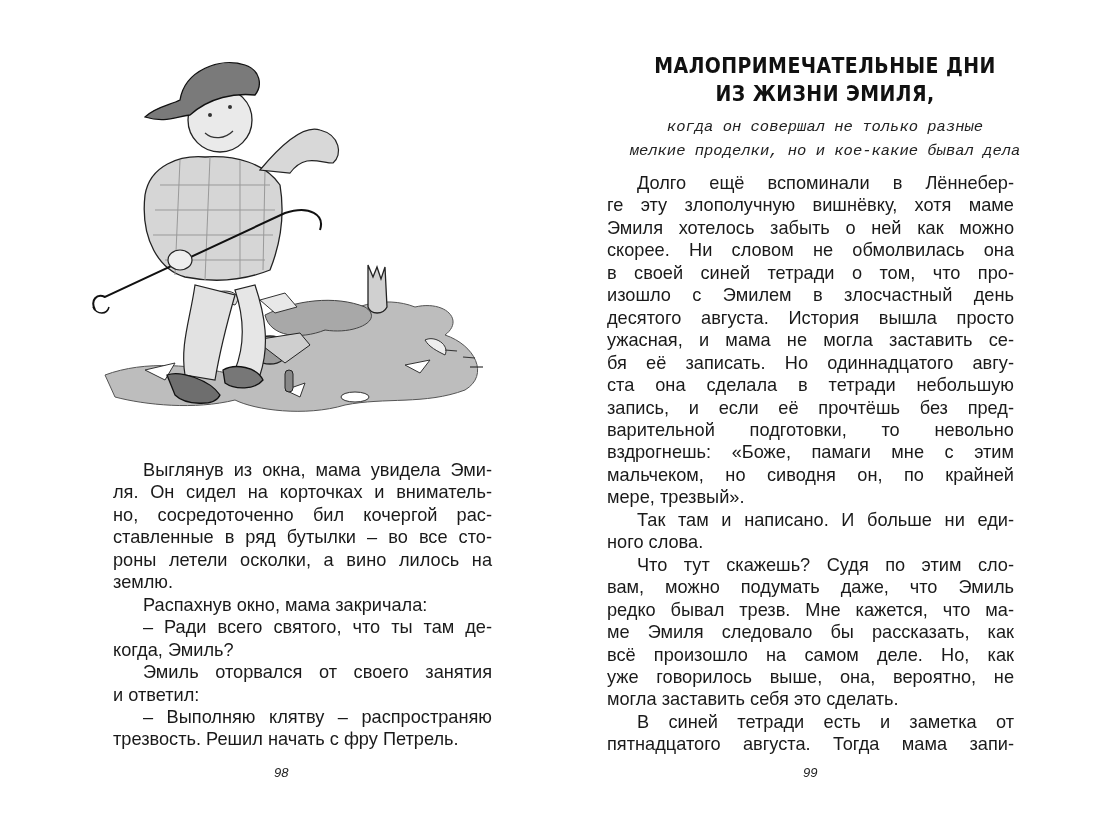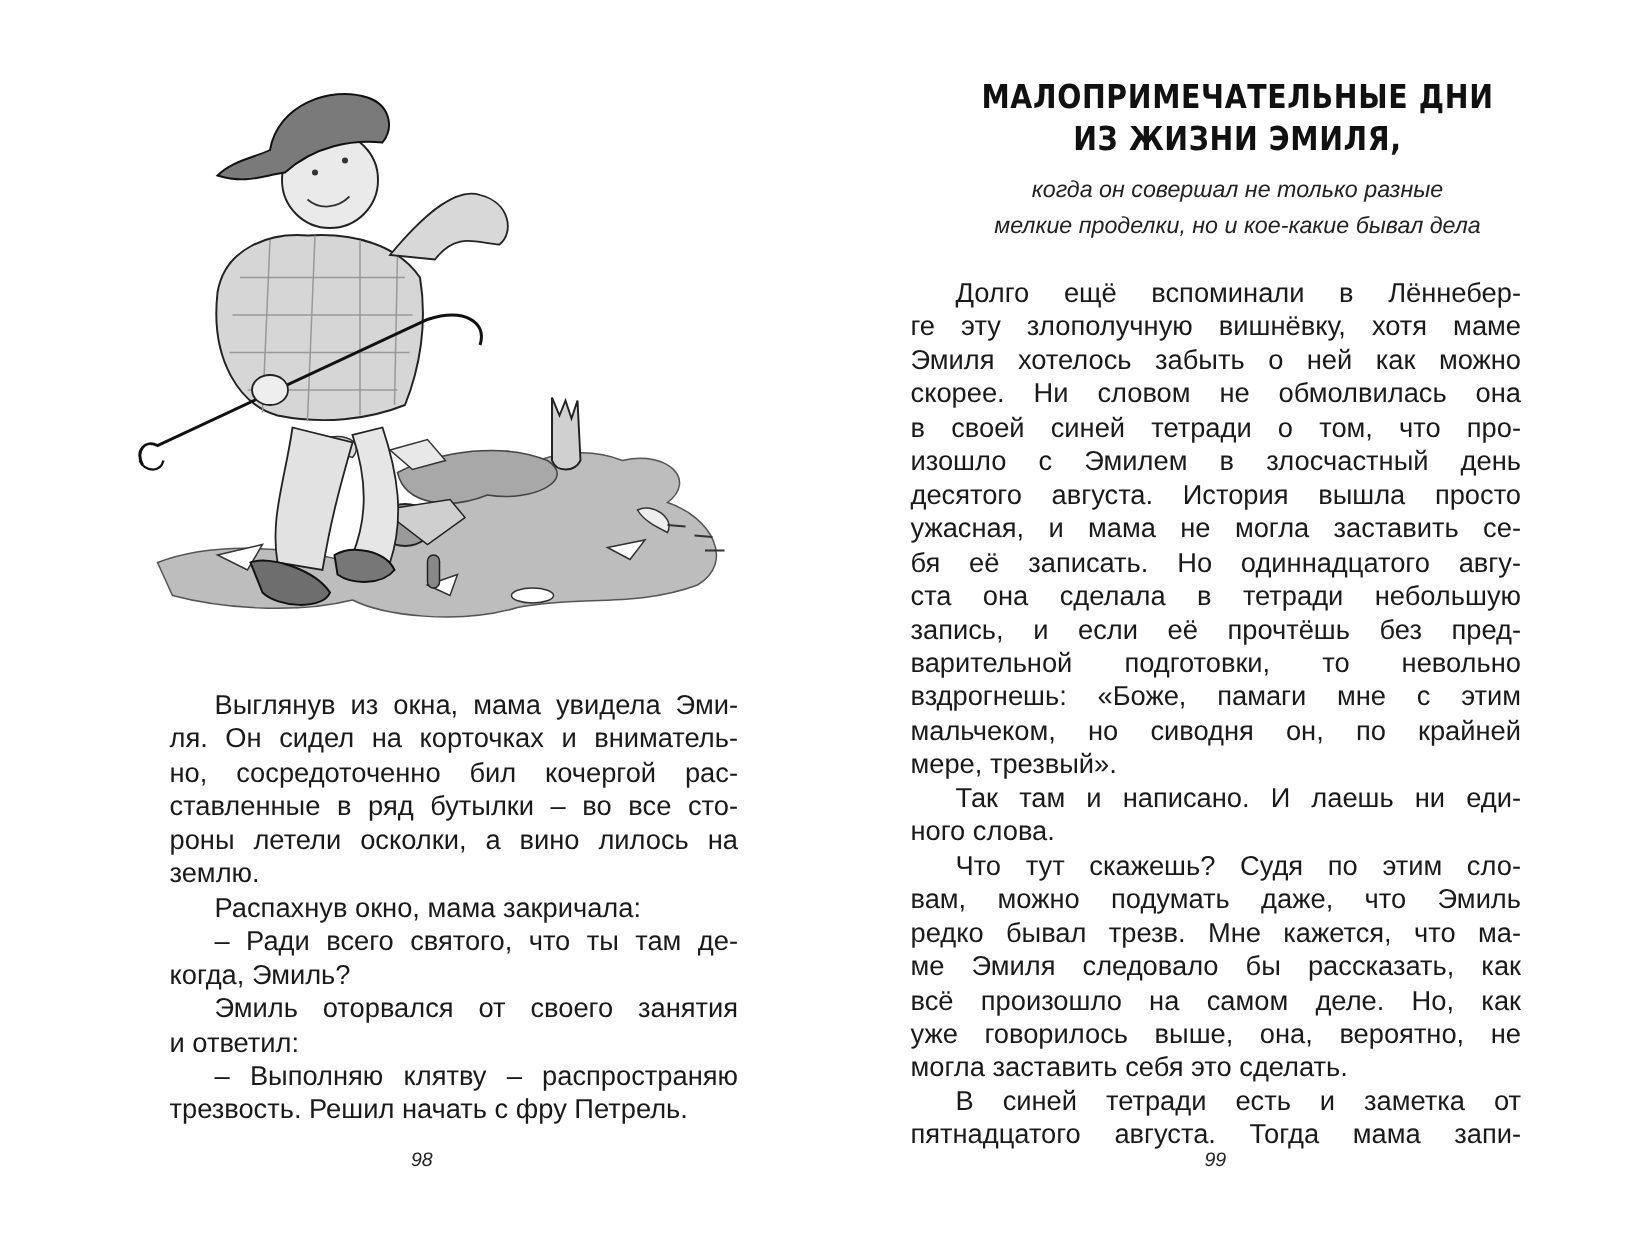--- a/index.html
+++ b/index.html
@@ -15,41 +15,41 @@
   .body-text {
     position: absolute;
     font-family: "Liberation Sans", sans-serif;
     font-size: 18.2px;
     line-height: 22.45px;
     color: #1a1a1a;
     text-align: justify;
     hyphens: manual;
   }
   .left-text { left: 113px; top: 459px; width: 379px; }
-  .right-text { left: 57px; top: 184px; width: 407px; }
+  .right-text { left: 57px; top: 172px; width: 407px; }
   .body-text .line { display: block; text-align: justify; text-align-last: justify; white-space: nowrap; }
   .body-text .line.last { text-align-last: left; }
   .body-text .line.indent { padding-left: 30px; }
 
   .title {
     position: absolute; left: 0; width: 550px; top: 52px;
     text-align: center;
     font-family: "DejaVu Sans", sans-serif;
     font-weight: bold;
     font-size: 22px;
     line-height: 28px;
     letter-spacing: 0.5px;
     color: #111;
     transform: scaleX(0.86);
     transform-origin: center;
   }
   .subtitle {
     position: absolute; left: 0; width: 550px; top: 115px;
     text-align: center;
-    font-family: Liberation Sans, sans-serif;
+    font-family: Liberation Mono, monospace;
     font-style: italic;
     font-size: 15.5px;
     line-height: 24px;
     color: #222;
   }
   .page-number {
     position: absolute; top: 765px;
     font-family: "Liberation Sans", sans-serif;
     font-size: 13px; color: #222; font-style: italic;
   }
@@ -160,21 +160,21 @@
       <span class="line">изошло с Эмилем в злосчастный день</span>
       <span class="line">десятого августа. История вышла просто</span>
       <span class="line">ужасная, и мама не могла заставить се-</span>
       <span class="line">бя её записать. Но одиннадцатого авгу-</span>
       <span class="line">ста она сделала в тетради небольшую</span>
       <span class="line">запись, и если её прочтёшь без пред-</span>
       <span class="line">варительной подготовки, то невольно</span>
       <span class="line">вздрогнешь: «Боже, памаги мне с этим</span>
       <span class="line">мальчеком, но сиводня он, по крайней</span>
       <span class="line last">мере, трезвый».</span>
-      <span class="line indent">Так там и написано. И лаешь ни еди-</span>
+      <span class="line indent">Так там и написано. И больше ни еди-</span>
       <span class="line last">ного слова.</span>
       <span class="line indent">Что тут скажешь? Судя по этим сло-</span>
       <span class="line">вам, можно подумать даже, что Эмиль</span>
       <span class="line">редко бывал трезв. Мне кажется, что ма-</span>
       <span class="line">ме Эмиля следовало бы рассказать, как</span>
       <span class="line">всё произошло на самом деле. Но, как</span>
       <span class="line">уже говорилось выше, она, вероятно, не</span>
       <span class="line last">могла заставить себя это сделать.</span>
       <span class="line indent">В синей тетради есть и заметка от</span>
       <span class="line">пятнадцатого августа. Тогда мама запи-</span>

